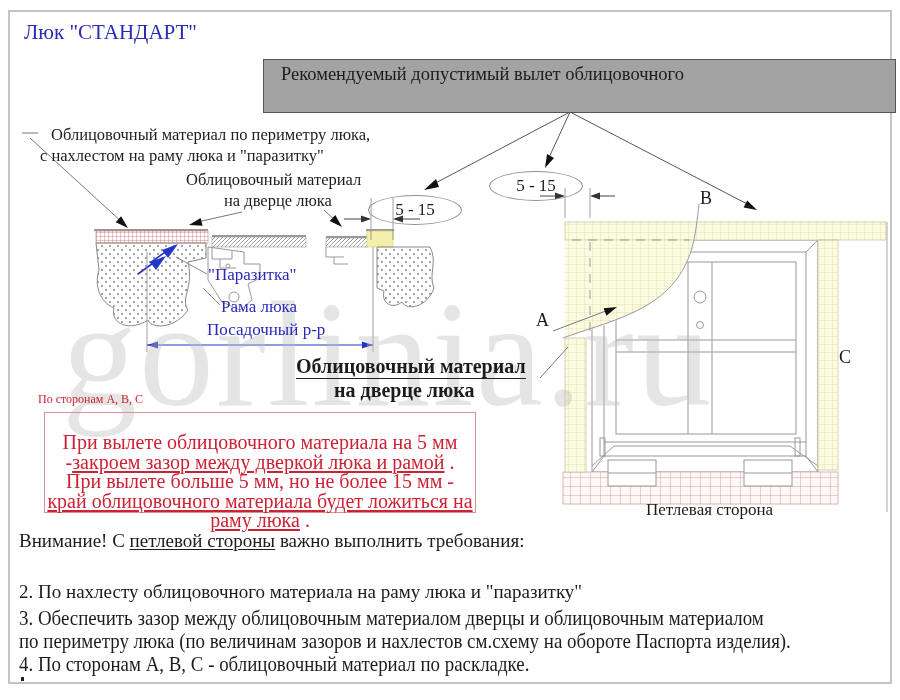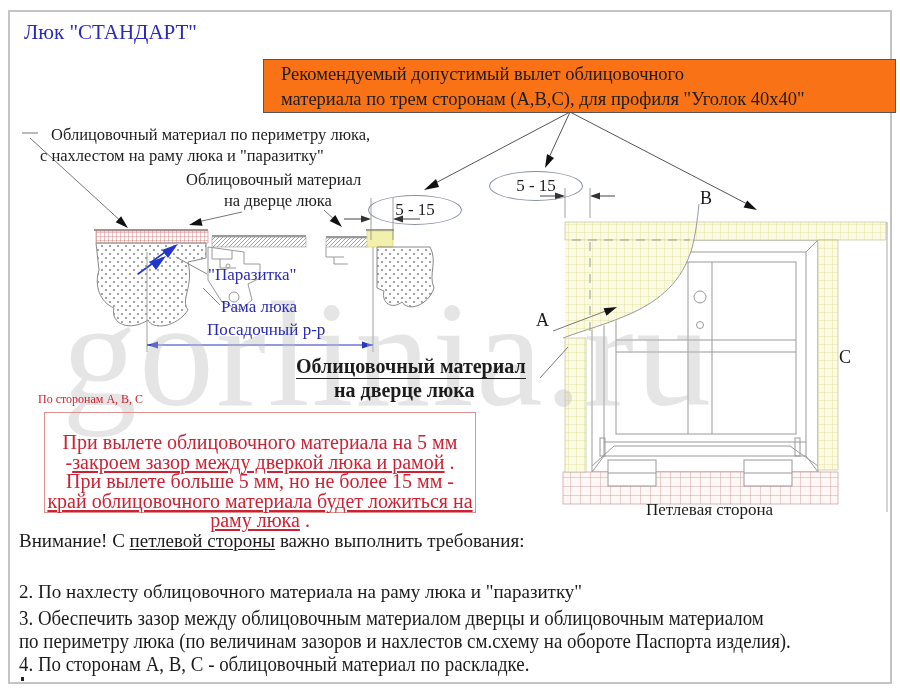--- a/index.html
+++ b/index.html
@@ -5,21 +5,21 @@
   html,body{margin:0;padding:0;background:#fff;}
   .page{position:relative;width:900px;height:700px;background:#fff;overflow:hidden;
         font-family:"Liberation Serif","DejaVu Serif",serif;color:#1c1c1c;}
   .frame{position:absolute;left:8px;top:10px;width:880px;height:670px;border:2px solid #c4c4c4;z-index:0;}
   svg.art{position:absolute;left:0;top:0;z-index:1;}
   .watermark{position:absolute;left:62px;top:268px;font-size:150px;letter-spacing:2px;
              color:#bdbdbd;opacity:.38;z-index:2;white-space:nowrap;pointer-events:none;}
   .t{position:absolute;z-index:3;white-space:nowrap;}
   .page-title{left:24px;top:20px;font-size:21px;color:#2a2ab8;}
   .recbox{left:263px;top:59px;width:614px;height:50px;border:1.4px solid #555;
-          padding:2px 0 0 17px;font-size:18.5px;line-height:25px;background:#f97316;}
+          padding:2px 0 0 17px;font-size:18.5px;line-height:25px;background:#a3a3a3;}
   .ann{font-size:16.5px;}
   .blue{color:#2a2ab8;font-size:17px;}
   .ellipse{border:1px solid #8890a0;border-radius:50%;display:flex;align-items:center;
            justify-content:center;font-size:17px;background:transparent;}
   .sideletter{font-size:18px;}
   .doormat{font-size:20px;font-weight:bold;}
   .u1{border-bottom:1.5px solid #222;padding-bottom:1px;}
   .red{color:#cc2233;}
   .redbox{left:44px;top:412px;width:430px;height:79px;border:1.4px solid #dd9090;
           padding-top:20px;text-align:center;font-size:20px;line-height:19.5px;
@@ -174,21 +174,20 @@
       <line x1="540" y1="378" x2="568" y2="347" stroke="#777"></line>
     </g>
   </svg>
 
   <div class="watermark">gorlinia.ru</div>
 
   <div class="t page-title">Люк "СТАНДАРТ"</div>
 
   <div class="t recbox">
     <span style="display:block">Рекомендуемый допустимый вылет облицовочного</span>
-    <span style="display:block">материала по трем сторонам (А,В,С), для профиля "Уголок 40x40"</span>
   </div>
 
   <div class="t ann" style="left:40px;top:146px">с нахлестом на раму люка и "паразитку"</div>
   <div class="t ann" style="left:51px;top:125px">Облицовочный материал по периметру люка,</div>
 
   <div class="t ann" style="left:186px;top:170px">Облицовочный материал</div>
   <div class="t ann" style="left:224px;top:191px">на дверце люка</div>
 
   <div class="t blue" style="left:208px;top:265px">"Паразитка"</div>
   <div class="t blue" style="left:221px;top:297px">Рама люка</div>

